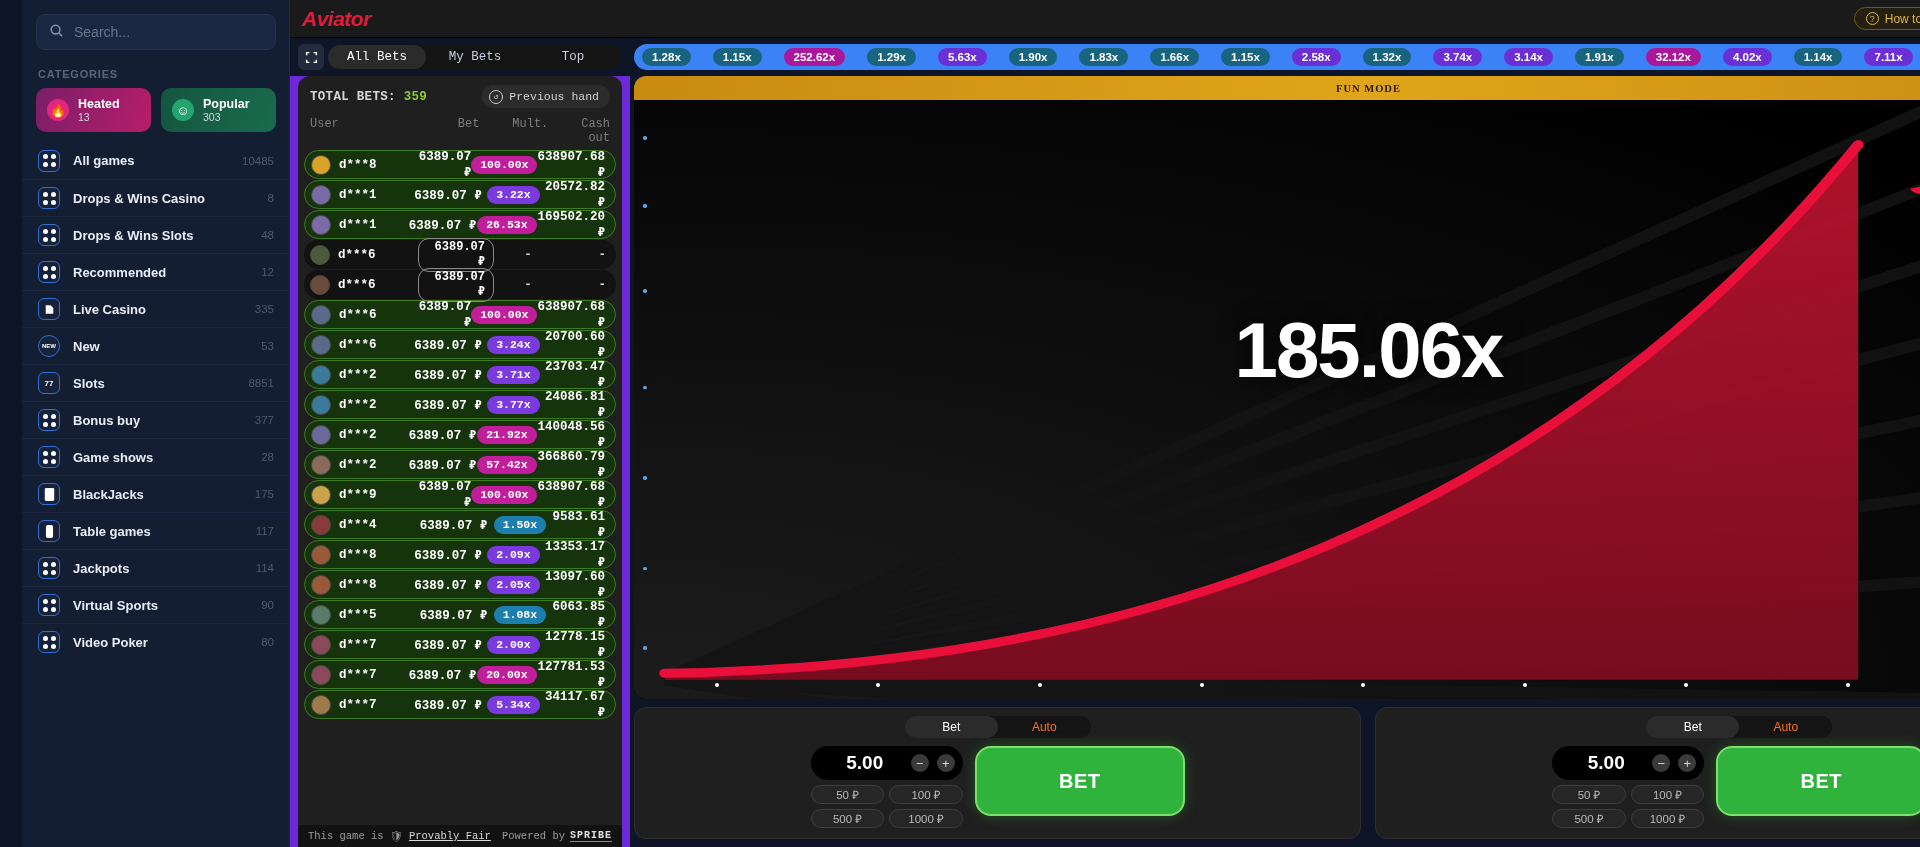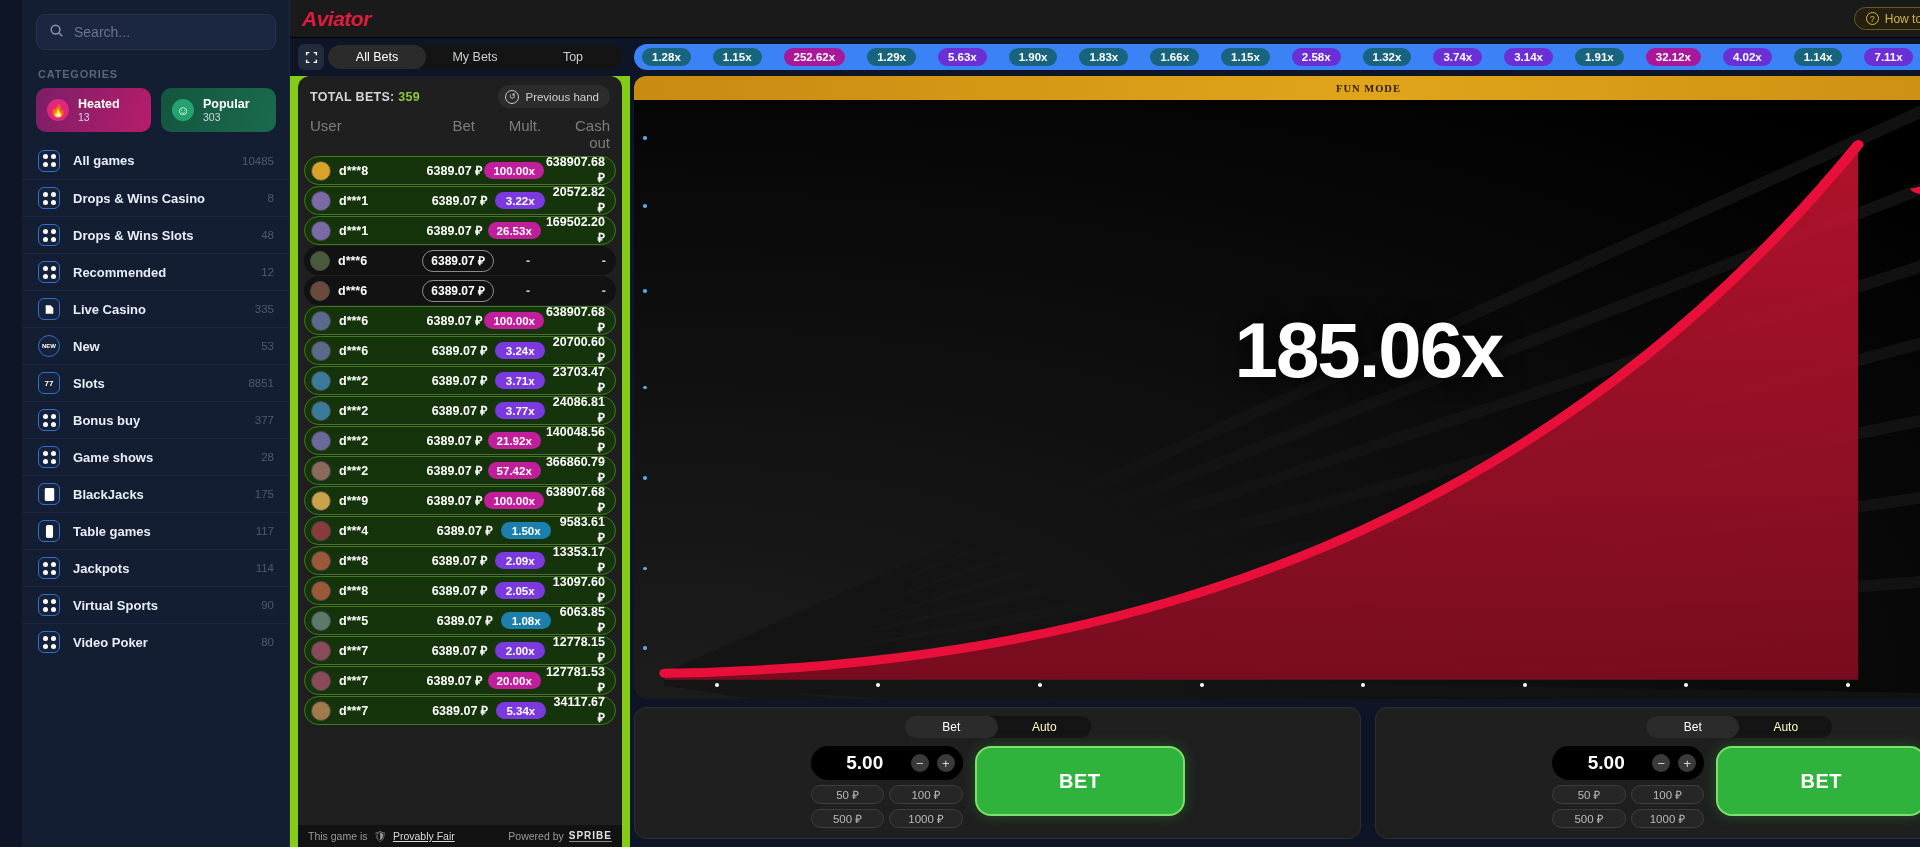--- a/index.html
+++ b/index.html
@@ -84,41 +84,41 @@
     height:23px; padding:0 11px; font-size:12px; background:#241f10;
   }
   .howto-ic { width:13px;height:13px;border-radius:50%;border:1px solid #d8b73c; display:flex;align-items:center;justify-content:center;font-size:9px;}
   .balance { font-size:15px; font-weight:700; color:#31bb3e; }
   .burger { display:flex; flex-direction:column; gap:3px; cursor:pointer; padding:4px; }
   .burger i { width:17px;height:2px;background:#bcc4d2;display:block;border-radius:1px; }
 
   .content { flex:1; display:flex; background:#0d1526; overflow:hidden; }
 
   
-  .bets { width:340px; flex:0 0 340px; display:flex; flex-direction:column; background:#84cc16; position:relative; }
+  .bets { width:340px; flex:0 0 340px; display:flex; flex-direction:column; background:#6d28d9; position:relative;font-family:Liberation Mono, monospace; }
   .bets-tabs { display:flex; align-items:center; gap:0; padding:6px 8px 6px 8px; background:#0d1526; height:38px; }
   .fullscreen-btn {
     width:26px;height:26px;border-radius:6px;background:#222b3d;
     display:flex;align-items:center;justify-content:center; margin-right:4px; cursor:pointer;
   }
   .tabs-pill { display:flex; background:#141414; border-radius:14px; height:24px; align-items:center; flex:1; }
   .tab { flex:1; text-align:center; font-size:12.5px; color:#c8cdd8; line-height:24px; border-radius:13px; cursor:pointer; }
   .tab.active { background:#2b2b2b; color:#fff; }
 
   .bets-card { margin:0 8px 0 8px; background:#1f1f1f; border-radius:12px 12px 0 0; flex:1; display:flex; flex-direction:column; overflow:hidden; }
   .bets-head { display:flex; align-items:center; padding:9px 12px 7px 12px; }
   .totalbets { font-size:12.5px; font-weight:700; color:#d6d6d6; letter-spacing:.3px; }
   .totalbets b { color:#8ec93c; font-weight:700; }
   .prevhand {
     margin-left:auto; display:flex; align-items:center; gap:6px;
     background:#2c2c2c; border-radius:13px; height:23px; padding:0 11px 0 7px;
     font-size:11.5px; color:#d0d0d0; cursor:pointer;
   }
   .prevhand-ic { width:14px;height:14px;border-radius:50%;border:1.3px solid #c8c8c8;display:flex;align-items:center;justify-content:center;font-size:8px;}
-  .bets-colhead { display:flex; padding:2px 12px 5px 12px; font-size:15px; color:#7d7d7d;gap:24px; }
+  .bets-colhead { display:flex; padding:2px 12px 5px 12px; font-size:12px; color:#7d7d7d;gap:24px; }
   .c-user { width:108px; }
   .c-bet { width:76px; text-align:right; }
   .c-mult { width:68px; text-align:center; }
   .c-cash { flex:1; text-align:right; }
 
   .bets-rows { flex:1; overflow:hidden; padding:0 6px; }
   .brow {
     display:flex; align-items:center; height:29px; margin-bottom:1px;
     padding:0 6px; border-radius:16px; font-size:12.5px; font-weight:700; color:#fff;
     background:#121212;
@@ -173,21 +173,21 @@
   .yaxis-dots { position:absolute; left:9px; top:26px; bottom:30px; width:5px; z-index:6; }
   .yaxis-dots i { position:absolute; width:3.5px;height:3.5px;border-radius:50%;background:#5aa8e8; left:0; }
 
   
   .panels { display:flex; gap:14px; margin-top:8px; flex:0 0 auto; }
   .panel {
     flex:1; background:#1f1f1f; border:1px solid #2e2e2e; border-radius:12px;
     padding:8px 10px 10px 10px; display:flex; flex-direction:column; gap:8px; position:relative;
   }
   .panel-tabs { display:flex; width:186px; margin:0 auto; background:#141414; border-radius:13px; height:22px; }
-  .ptab { flex:1; text-align:center; font-size:12px; color:#fef9c3; line-height:22px; border-radius:12px; cursor:pointer; }
+  .ptab { flex:1; text-align:center; font-size:12px; color:#f97316; line-height:22px; border-radius:12px; cursor:pointer; }
   .ptab.active { background:#2b2b2b; color:#fff; }
   .panel-body { display:flex; gap:12px; align-items:flex-start; justify-content:center; }
   .stake-col { width:152px; display:flex; flex-direction:column; gap:5px; }
   .stake-box {
     height:34px; background:#000; border-radius:17px; display:flex; align-items:center;
     padding:0 8px 0 16px; gap:8px;
   }
   .stake-val { font-size:19px; font-weight:700; color:#fff; flex:1; text-align:center; }
   .stepper { width:18px;height:18px;border-radius:50%;background:#3a3a3a;color:#d8d8d8;display:flex;align-items:center;justify-content:center;font-size:13px;line-height:1;cursor:pointer;}
   .quick-grid { display:grid; grid-template-columns:1fr 1fr; gap:5px; }

